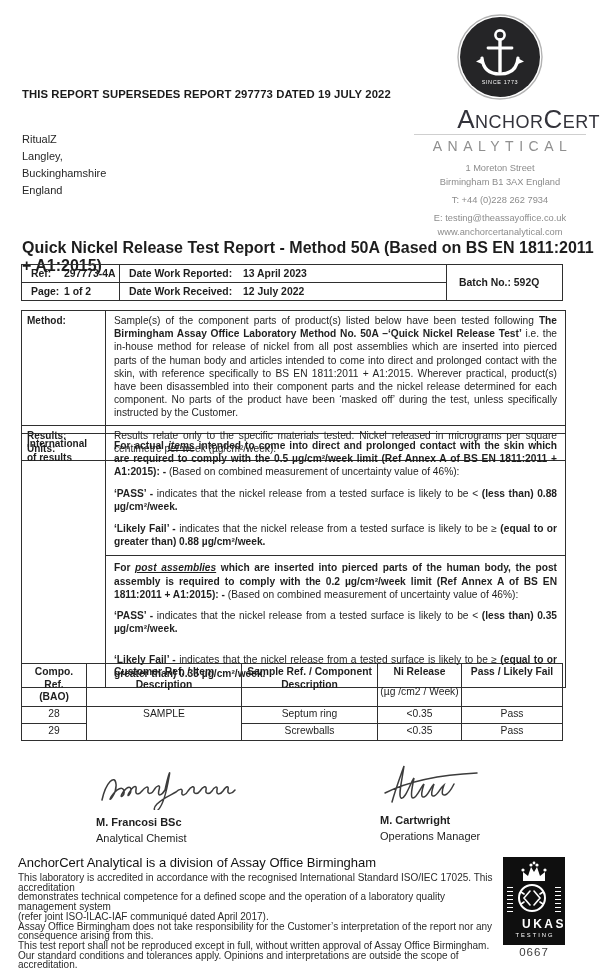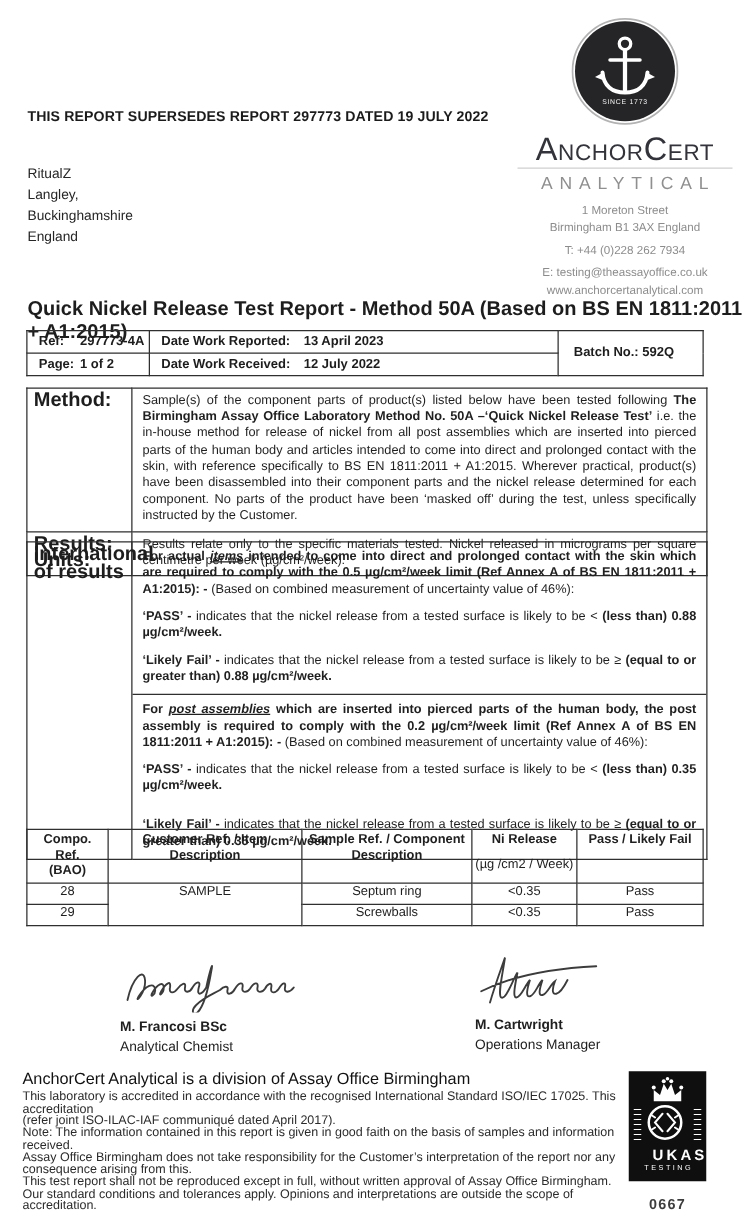--- a/index.html
+++ b/index.html
@@ -6,21 +6,21 @@
   .page{position:relative;width:600px;height:978px;background:#ffffff;overflow:hidden;
         font-family:"Liberation Sans","DejaVu Sans",sans-serif;color:#222;}
 
   
   .supersede{position:absolute;left:22px;top:88px;font-size:11.3px;font-weight:700;color:#1b1b1b;letter-spacing:.1px;}
   .customer{position:absolute;left:22px;top:131px;font-size:11px;line-height:17px;color:#262626;}
   .brand{position:absolute;left:400px;top:14px;width:200px;text-align:center;}
   .emblem-wrap{position:relative;width:86px;height:86px;margin:0 auto;}
   .since{position:absolute;left:0;right:0;bottom:15px;color:#f5f5f5;font-size:5.5px;letter-spacing:.6px;}
   .wordmark{margin-top:5px;font-size:26px;line-height:28px;font-variant:small-caps;letter-spacing:.5px;
-            color:#33333b;font-weight:500;}
+            color:#33333b;font-weight:500;text-align:right;}
   .wordmark-rule{height:0;border-bottom:1px solid #cfcfcf;margin:1px 14px 3px;}
   .subname{font-size:14px;line-height:16px;letter-spacing:5.5px;color:#8f8f8f;padding-left:5px;}
   .lab-address{margin-top:7px;font-size:9.3px;line-height:14px;color:#8c8c8c;}
   .lab-address .gap{margin-top:4px;}
 
   
   .doc-title{position:absolute;left:22px;top:239px;font-size:16px;font-weight:700;color:#1d1d1d;}
 
   
   table{border-collapse:collapse;}
@@ -32,21 +32,21 @@
   
   .ref-table{position:absolute;left:21px;top:264px;width:541px;table-layout:fixed;}
   .ref-table td{height:17px;font-size:10.4px;font-weight:700;color:#1d1d1d;padding:0 0 0 9px;vertical-align:middle;}
   .ref-table .lbl{display:inline-block;width:33px;}
   .ref-table .lbl2{display:inline-block;width:114px;}
   .ref-table .batch{padding-left:12px;}
 
   
   .main1{position:absolute;left:21px;top:310px;width:545px;table-layout:fixed;}
   .main1 td{vertical-align:top;}
-  .label-cell{font-size:16px;font-weight:700;padding:3px 4px 3px 5px;white-space:pre-line;line-height:13.5px;color:#1d1d1d;}
+  .label-cell{font-size:10px;font-weight:700;padding:3px 4px 3px 5px;white-space:pre-line;line-height:13.5px;color:#1d1d1d;}
   .content-cell{padding:3px 8px 5px 8px;text-align:justify;}
 
   
   .main2{position:absolute;left:21px;top:433px;width:545px;table-layout:fixed;}
   .main2 td{vertical-align:top;}
   .interp-cell{padding:0;}
   .interp-block{padding:5px 8px 7px 8px;text-align:justify;}
   .interp-block + .interp-block{border-top:1.3px solid #2f2f2f;}
   .pp{margin:0;}
   .mt1{margin-top:8px;}
@@ -73,21 +73,21 @@
   .footer-lines{margin-top:2px;font-size:10px;line-height:9.7px;color:#2b2b2b;}
 
   .ukas{position:absolute;left:503px;top:857px;width:62px;text-align:center;}
   .ukas-box{position:relative;width:62px;height:88px;background:#0f0f0f;}
   .ukas-circle{position:absolute;top:27px;left:15px;width:28px;height:28px;border:2px solid #fff;border-radius:50%;box-sizing:border-box;}
   .ukas-tick{position:absolute;top:30px;width:6px;height:28px;
              background:repeating-linear-gradient(to bottom,#ffffff 0 1px,transparent 1px 4px);}
   .tick-l{left:4px;} .tick-r{right:4px;}
   .ukas-word{position:absolute;top:60px;left:16px;right:0;color:#fff;font-size:12px;font-weight:700;letter-spacing:2.5px;padding-left:3px;}
   .ukas-testing{position:absolute;top:75px;left:0;right:0;color:#fff;font-size:5.8px;letter-spacing:2px;padding-left:2px;}
-  .ukas-number{margin-top:13px;font-size:11.5px;letter-spacing:1px;color:#3d3d3d;font-weight:bold;}
+  .ukas-number{margin-top:1px;font-size:11.5px;letter-spacing:1px;color:#3d3d3d;}
 </style>
 </head>
 <body>
 
 <div class="page">
 
   <div class="supersede">THIS REPORT SUPERSEDES REPORT 297773 DATED 19 JULY 2022</div>
 
   <div class="customer">
     <div>RitualZ</div>
@@ -261,22 +261,22 @@
       <path d="M12,42 C16,28 22,12 24,6 C22,20 18,36 21,38 C25,40 30,24 34,18 C32,28 30,38 33,38 C37,38 40,28 44,24 C42,30 40,38 44,37 C48,36 50,28 54,24 C52,30 50,37 54,36 C58,35 60,28 64,25 C62,30 61,36 65,35 C69,34 72,28 74,24 M5,33 C25,23 55,15 97,13" fill="none" stroke="#3c3c3c" stroke-width="1.5" stroke-linecap="round"></path>
     </svg>
     <div class="sig-name">M. Cartwright</div>
     <div>Operations Manager</div>
   </div>
 
   <div class="footer">
     <div class="footer-heading">AnchorCert Analytical is a division of Assay Office Birmingham</div>
     <div class="footer-lines">
       <div>This laboratory is accredited in accordance with the recognised International Standard ISO/IEC 17025. This accreditation</div>
+      <div>demonstrates technical competence for a defined scope and the operation of a laboratory quality management system</div>
       <div>(refer joint ISO-ILAC-IAF communiqué dated April 2017).</div>
-      <div>Note: The information contained in this report is given in good faith on the basis of samples and information received.</div>
       <div>Assay Office Birmingham does not take responsibility for the Customer’s interpretation of the report nor any consequence arising from this.</div>
       <div>This test report shall not be reproduced except in full, without written approval of Assay Office Birmingham.</div>
       <div>Our standard conditions and tolerances apply. Opinions and interpretations are outside the scope of accreditation.</div>
     </div>
   </div>
 
   <div class="ukas">
     <div class="ukas-box">
       <svg width="62" height="26" viewBox="0 0 62 26" style="position:absolute;top:2px;left:0;">
         <path d="M20,22 L20,13 L25,17 L28,8 L31,13 L34,8 L37,17 L42,13 L42,22 Z" fill="#fff"></path>

